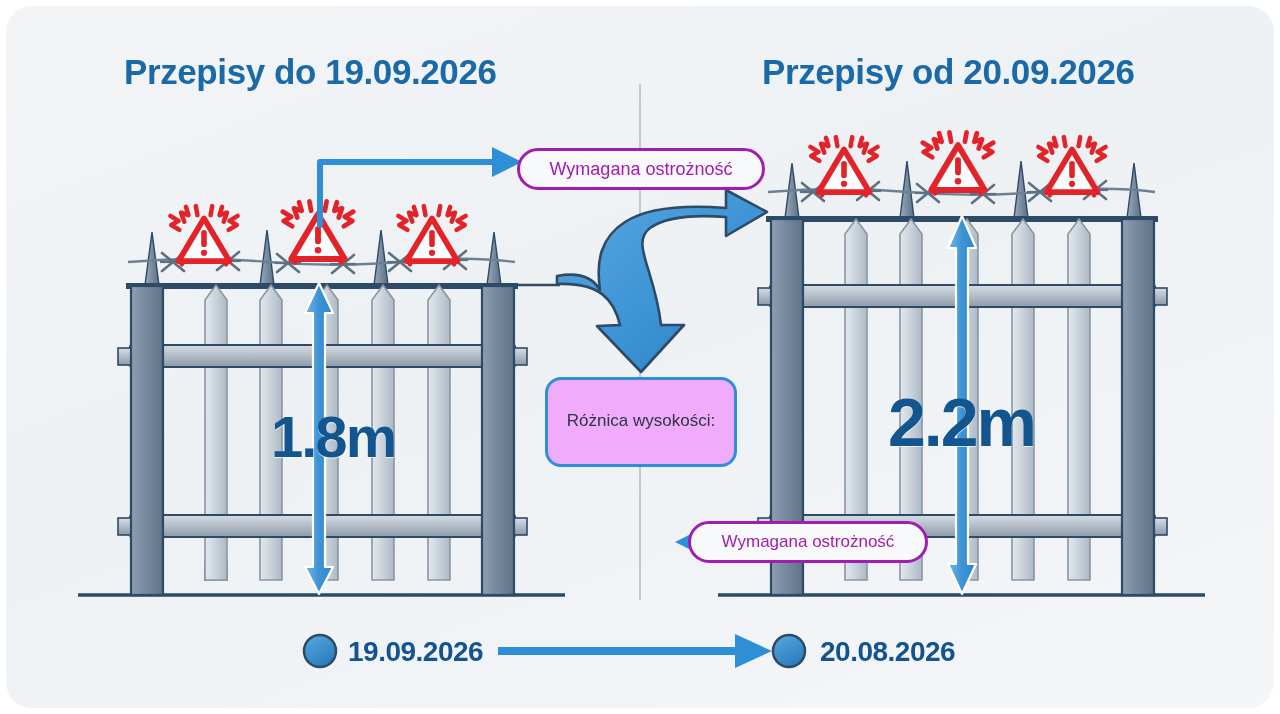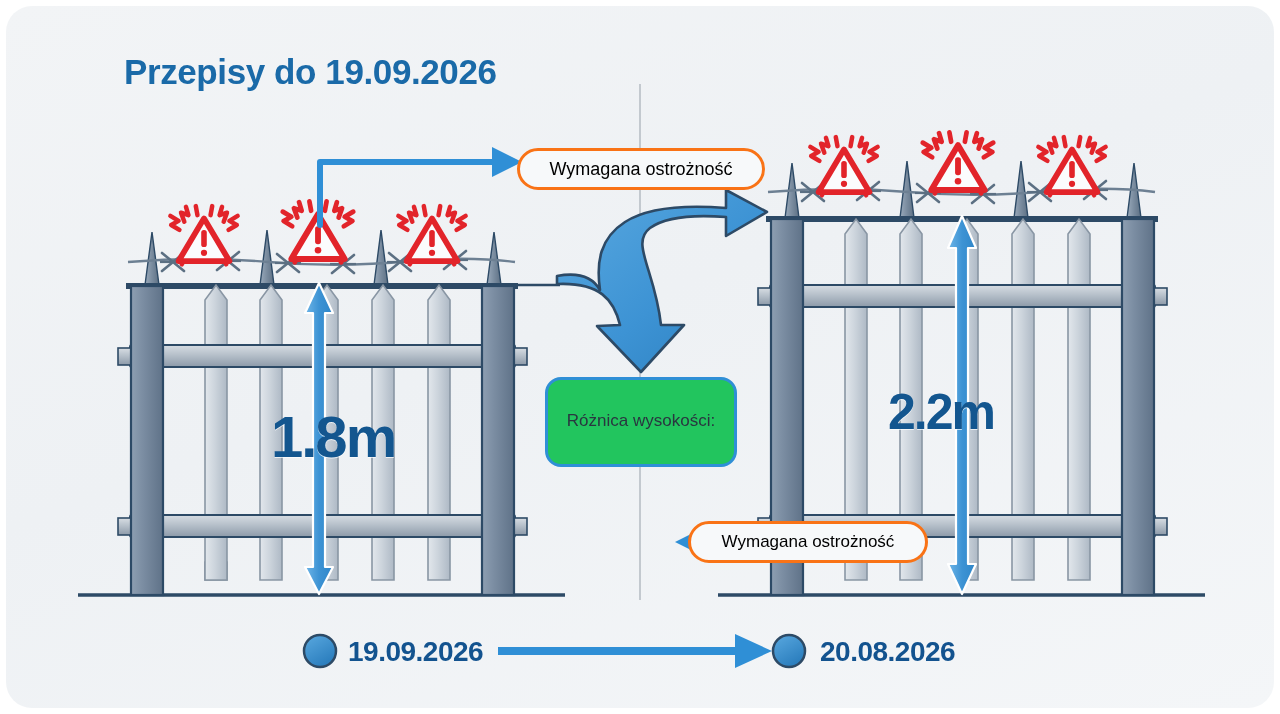--- a/index.html
+++ b/index.html
@@ -40,40 +40,40 @@
   }
   #title-left  { left: 124px; top: 52px; }
   #title-right { left: 762px; top: 52px; }
 
   .pill {
     position: absolute;
     display: flex;
     align-items: center;
     justify-content: center;
     background: #f7f9fa;
-    border: 3px solid #f97316;
+    border: 3px solid #a21caf;
     border-radius: 999px;
-    color: #000000;
+    color: #a21caf;
     font-size: 18px;
     white-space: nowrap;
     box-sizing: border-box;
   }
   #pill-caution-top {
     left: 517px; top: 148px; width: 248px; height: 42px;
   }
   #pill-caution-right {
     left: 688px; top: 521px; width: 240px; height: 42px;
     font-size: 17px;
   }
 
   #diff-box {
     position: absolute;
     left: 545px; top: 377px;
     width: 192px; height: 90px;
-    background: #22c55e;
+    background: #f0abfc;
     border: 3px solid #2f8fd6;
     border-radius: 16px;
     box-sizing: border-box;
     display: flex;
     flex-direction: column;
     align-items: center;
     justify-content: center;
   }
   #diff-label {
     font-size: 17px;
@@ -91,21 +91,21 @@
 
   .height-label {
     position: absolute;
     font-weight: bold;
     color: #13568f;
     letter-spacing: -2px;
     white-space: nowrap;
     text-shadow: 0 1px 0 rgba(255,255,255,0.7);
   }
   #height-left  { left: 248px; top: 403px; font-size: 58px; margin-left: 23px; }
-  #height-right { left: 888px; top: 383px; font-size: 50px; }
+  #height-right { left: 888px; top: 383px; font-size: 68px; }
 
   .timeline-label {
     position: absolute;
     font-weight: bold;
     font-size: 28px;
     color: #13538f;
     white-space: nowrap;
     letter-spacing: -0.5px;
     margin-left: 8px;
   }
@@ -352,20 +352,21 @@
     <g>
       <circle cx="320" cy="651" r="16" fill="url(#dotGrad)" stroke="#2d4a66" stroke-width="2.5"></circle>
       <circle cx="789" cy="651" r="16" fill="url(#dotGrad)" stroke="#2d4a66" stroke-width="2.5"></circle>
       <path d="M498,651 L742,651" stroke="#2f8fd6" stroke-width="8" fill="none"></path>
       <path d="M735,634 L772,651 L735,668 Z" fill="#2f8fd6"></path>
     </g>
   </svg>
 
   <div class="title" id="title-left">Przepisy do 19.09.2026</div>
 
+  <div class="title" id="title-right">Przepisy od 20.09.2026</div>
 
   <div class="pill" id="pill-caution-top">Wymagana ostrożność</div>
 
   <div class="pill" id="pill-caution-right">Wymagana ostrożność</div>
 
   <div id="diff-box">
     <div id="diff-label">Różnica wysokości:</div>
   </div>
 
   <div class="height-label" id="height-left">1.8m</div>

